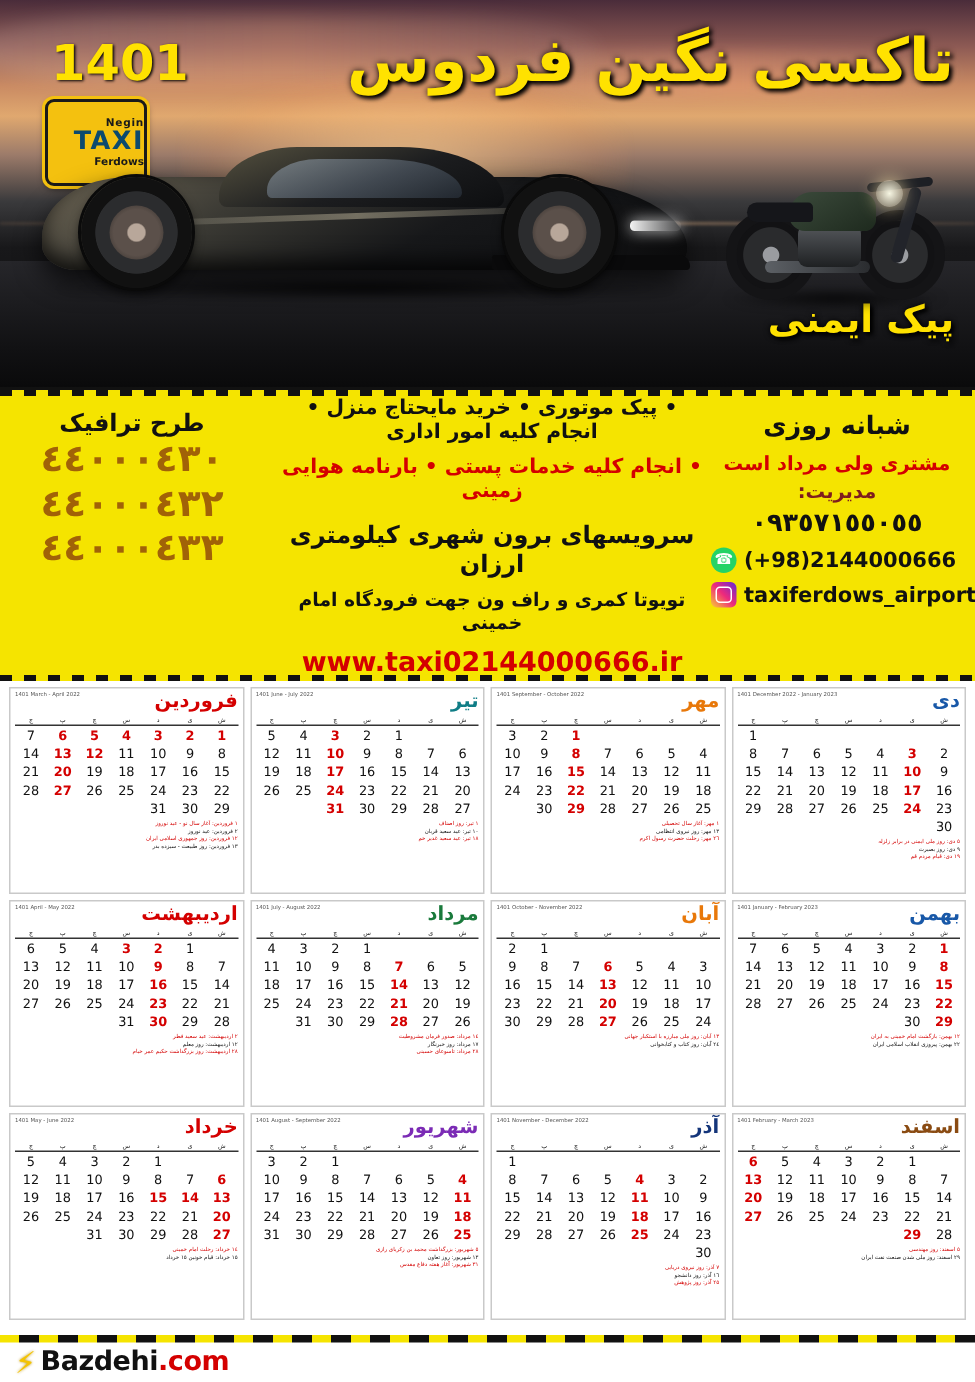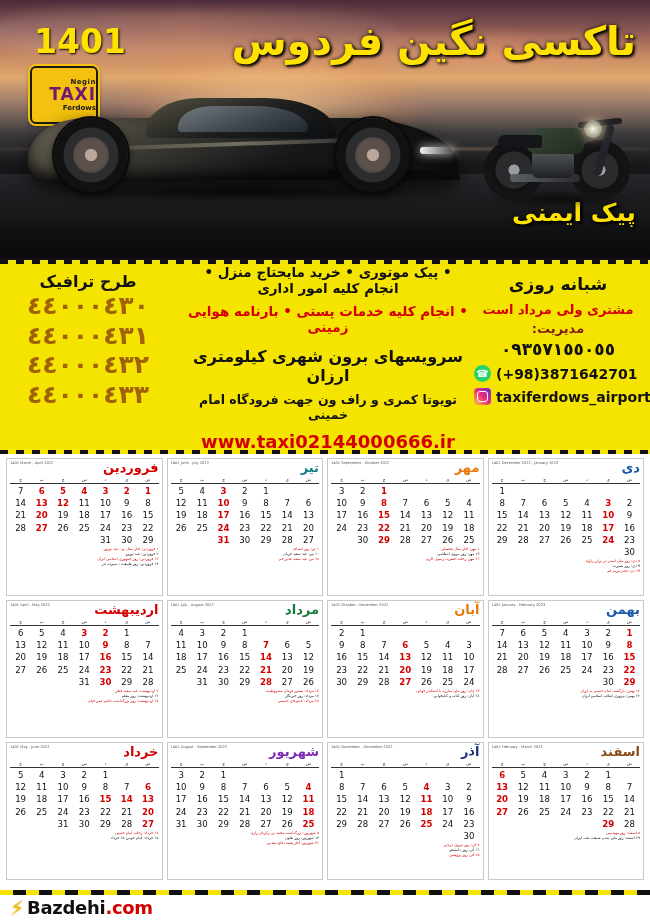--- a/index.html
+++ b/index.html
@@ -89,21 +89,21 @@
   .taxi-badge {
     position: absolute; left: 30px; top: 66px;
     width: 68px; height: 58px;
     background: #f4c10f;
     border: 2px solid #1a1a1a;
     border-radius: 6px;
     display: flex; flex-direction: column; align-items: flex-end; justify-content: center;
     box-shadow: 0 0 0 2px #f4c10f, 0 2px 5px rgba(0,0,0,0.6);
   }
   .taxi-badge .tb-top { font-size: 7px; color:#1a1a1a; font-weight:bold; letter-spacing:.5px;}
-  .taxi-badge .tb-mid { font-size: 17px; color:#701a75; font-weight:bold; letter-spacing:1px; line-height:1.05;}
+  .taxi-badge .tb-mid { font-size: 17px; color:#0c4a6e; font-weight:bold; letter-spacing:1px; line-height:1.05;}
   .taxi-badge .tb-bot { font-size: 7px; color:#1a1a1a; font-weight:bold;}
 
   
   .car {
     position: absolute; left: 28px; bottom: 64px;
     width: 430px; height: 118px;
   }
   .car .body {
     position:absolute; left:0; bottom: 14px; width: 430px; height: 62px;
     background: linear-gradient(150deg, #6e6655 0%, #3b3a34 30%, #17181a 60%, #0c0d0f 100%);
@@ -420,41 +420,40 @@
     <div class="dash-top"></div>
     <div class="dash-bot"></div>
 
     <div class="band-right">
       <div class="br-l1">شبانه روزی</div>
       <div class="br-l2">مشتری ولی مرداد است</div>
       <div class="br-l3">مدیریت:</div>
       <div class="br-phone">٠٩٣٥٧١٥٥٠٥٥</div>
       <div class="br-row">
         <span class="ic wa"></span>
-        <span class="txt">(+98)3871642701</span>
+        <span class="txt">(+98)2144000666</span>
       </div>
       <div class="br-row">
         <span class="ic ig"></span>
         <span class="txt">taxiferdows_airport</span>
       </div>
     </div>
 
     <div class="band-mid">
       <div class="bm-l1">• پیک موتوری • خرید مایحتاج منزل • انجام کلیه امور اداری</div>
       <div class="bm-l2">• انجام کلیه خدمات پستی • بارنامه هوایی زمینی</div>
       <div class="bm-l3">سرویسهای برون شهری کیلومتری ارزان</div>
       <div class="bm-l4">تویوتا کمری و راف ون جهت فرودگاه امام خمینی</div>
       <div class="bm-site">www.taxi02144000666.ir</div>
       <div class="bm-big">٤٤٠٠٠٦٦٦</div>
     </div>
 
     <div class="band-left">
       <div class="bl-title">طرح ترافیک</div>
       <div class="bl-num">٤٤٠٠٠٤٣٠</div>
-      <div class="bl-num">٤٤٠٠٠٤٣١</div>
       <div class="bl-num">٤٤٠٠٠٤٣٢</div>
       <div class="bl-num">٤٤٠٠٠٤٣٣</div>
     </div>
   </div>
 
   <div class="cal-area">
     <div class="cal-grid" id="cal-grid">
         <div class="month c-red">
           <div class="m-head">
             <div class="m-name">فروردین</div>

